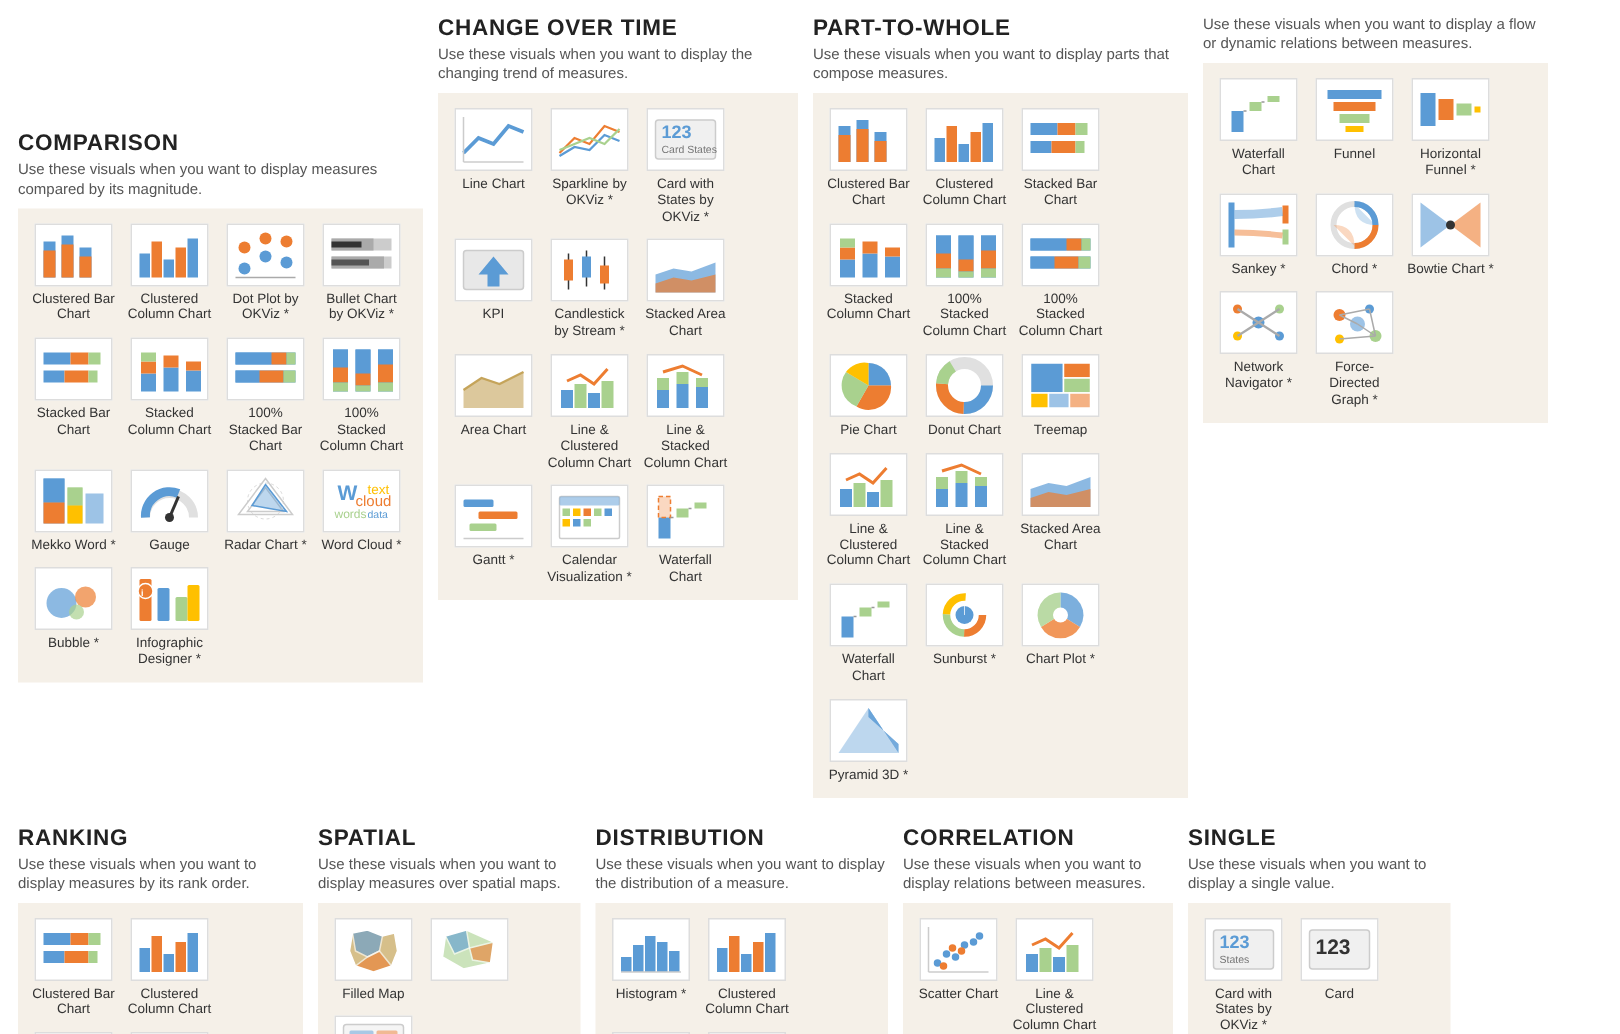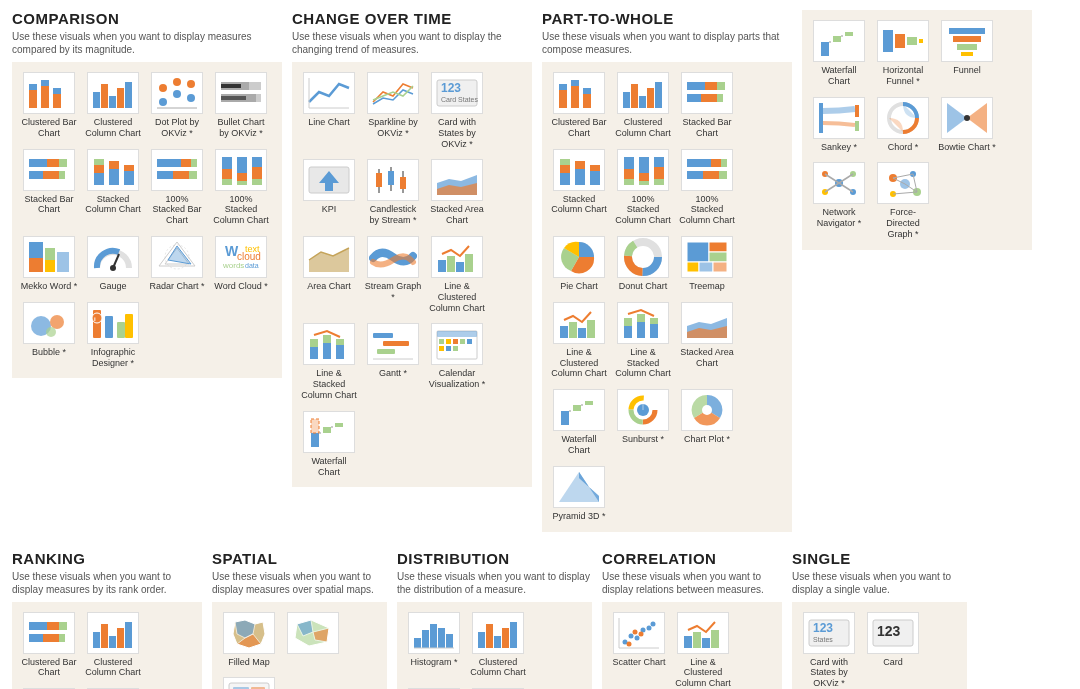--- a/index.html
+++ b/index.html
@@ -75,21 +75,21 @@
       text-align: center;
       line-height: 1.2;
     }
     
     .icon-svg {
       width: 48px;
       height: 38px;
     }
 
     
-    .sec-comparison { width: 270px; }
+    .sec-comparison { width: 270px; justify-content: center; }
     .sec-change { width: 240px; }
     .sec-part { width: 250px; }
     .sec-flow { width: 230px; }
     .sec-ranking { width: 190px; }
     .sec-spatial { width: 175px; }
     .sec-distribution { width: 195px; }
     .sec-correlation { width: 180px; }
     .sec-single { width: 175px; }
   </style>
 </head>
@@ -380,29 +380,20 @@
         <div class="chart-item">
           <div class="chart-icon">
             <svg class="icon-svg" viewBox="0 0 48 38">
               <polygon points="4,34 4,22 16,14 28,18 44,10 44,34" fill="#c5a45a" fill-opacity="0.6"></polygon>
               <polyline points="4,22 16,14 28,18 44,10" fill="none" stroke="#c5a45a" stroke-width="1.5"></polyline>
             </svg>
           </div>
           <div class="chart-label">Area Chart</div>
         </div>
 
-        <div class="chart-item">
-          <div class="chart-icon">
-            <svg class="icon-svg" viewBox="0 0 48 38">
-              <path d="M4,20 Q12,10 24,19 Q36,28 44,18" fill="none" stroke="#5b9bd5" stroke-width="8" stroke-linecap="round" fill-opacity="0.5"></path>
-              <path d="M4,24 Q12,30 24,22 Q36,14 44,24" fill="none" stroke="#ed7d31" stroke-width="6" stroke-linecap="round" opacity="0.6"></path>
-            </svg>
-          </div>
-          <div class="chart-label">Stream Graph *</div>
-        </div>
 
         <div class="chart-item">
           <div class="chart-icon">
             <svg class="icon-svg" viewBox="0 0 48 38">
               <rect x="5" y="22" width="8" height="12" fill="#5b9bd5"></rect>
               <rect x="14" y="18" width="8" height="16" fill="#a9d18e"></rect>
               <rect x="23" y="24" width="8" height="10" fill="#5b9bd5"></rect>
               <rect x="32" y="16" width="8" height="18" fill="#a9d18e"></rect>
               <polyline points="9,16 18,12 27,18 36,8" fill="none" stroke="#ed7d31" stroke-width="2"></polyline>
             </svg>
@@ -693,57 +684,58 @@
               <polygon points="24,4 24,10 44,28 44,34" fill="#5b9bd5" opacity="0.5"></polygon>
             </svg>
           </div>
           <div class="chart-label">Pyramid 3D *</div>
         </div>
 
       </div>
     </div>
 
     <div class="section sec-flow">
+      <div class="section-desc">Use these visuals when you want to display a flow or dynamic relations between measures.</div>
       <div class="chart-grid">
 
         <div class="chart-item">
           <div class="chart-icon">
             <svg class="icon-svg" viewBox="0 0 48 38">
               <rect x="6" y="20" width="8" height="14" fill="#5b9bd5"></rect>
               <rect x="18" y="14" width="8" height="6" fill="#a9d18e"></rect>
               <rect x="30" y="10" width="8" height="4" fill="#a9d18e"></rect>
               <line x1="14" y1="20" x2="18" y2="20" stroke="#999" stroke-width="1" stroke-dasharray="2,2"></line>
               <line x1="26" y1="14" x2="30" y2="14" stroke="#999" stroke-width="1" stroke-dasharray="2,2"></line>
             </svg>
           </div>
           <div class="chart-label">Waterfall Chart</div>
         </div>
 
         <div class="chart-item">
           <div class="chart-icon">
             <svg class="icon-svg" viewBox="0 0 48 38">
+              <rect x="6" y="6" width="36" height="6" fill="#5b9bd5"></rect>
+              <rect x="10" y="14" width="28" height="6" fill="#ed7d31"></rect>
+              <rect x="14" y="22" width="20" height="6" fill="#a9d18e"></rect>
+              <rect x="18" y="30" width="12" height="4" fill="#ffc000"></rect>
+            </svg>
+          </div>
+          <div class="chart-label">Funnel</div>
+        </div>
+
+        <div class="chart-item">
+          <div class="chart-icon">
+            <svg class="icon-svg" viewBox="0 0 48 38">
               <rect x="4" y="8" width="10" height="22" fill="#5b9bd5"></rect>
               <rect x="16" y="12" width="10" height="14" fill="#ed7d31"></rect>
               <rect x="28" y="15" width="10" height="8" fill="#a9d18e"></rect>
               <rect x="40" y="17" width="4" height="4" fill="#ffc000"></rect>
             </svg>
           </div>
           <div class="chart-label">Horizontal Funnel *</div>
-        </div>
-
-        <div class="chart-item">
-          <div class="chart-icon">
-            <svg class="icon-svg" viewBox="0 0 48 38">
-              <rect x="6" y="6" width="36" height="6" fill="#5b9bd5"></rect>
-              <rect x="10" y="14" width="28" height="6" fill="#ed7d31"></rect>
-              <rect x="14" y="22" width="20" height="6" fill="#a9d18e"></rect>
-              <rect x="18" y="30" width="12" height="4" fill="#ffc000"></rect>
-            </svg>
-          </div>
-          <div class="chart-label">Funnel</div>
         </div>
 
         <div class="chart-item">
           <div class="chart-icon">
             <svg class="icon-svg" viewBox="0 0 48 38">
               <rect x="4" y="4" width="4" height="30" fill="#5b9bd5"></rect>
               <rect x="40" y="6" width="4" height="12" fill="#ed7d31"></rect>
               <rect x="40" y="22" width="4" height="10" fill="#a9d18e"></rect>
               <path d="M8,12 Q24,12 40,10" fill="none" stroke="#5b9bd5" stroke-width="6" opacity="0.5"></path>
               <path d="M8,24 Q24,24 40,26" fill="none" stroke="#ed7d31" stroke-width="4" opacity="0.5"></path>

